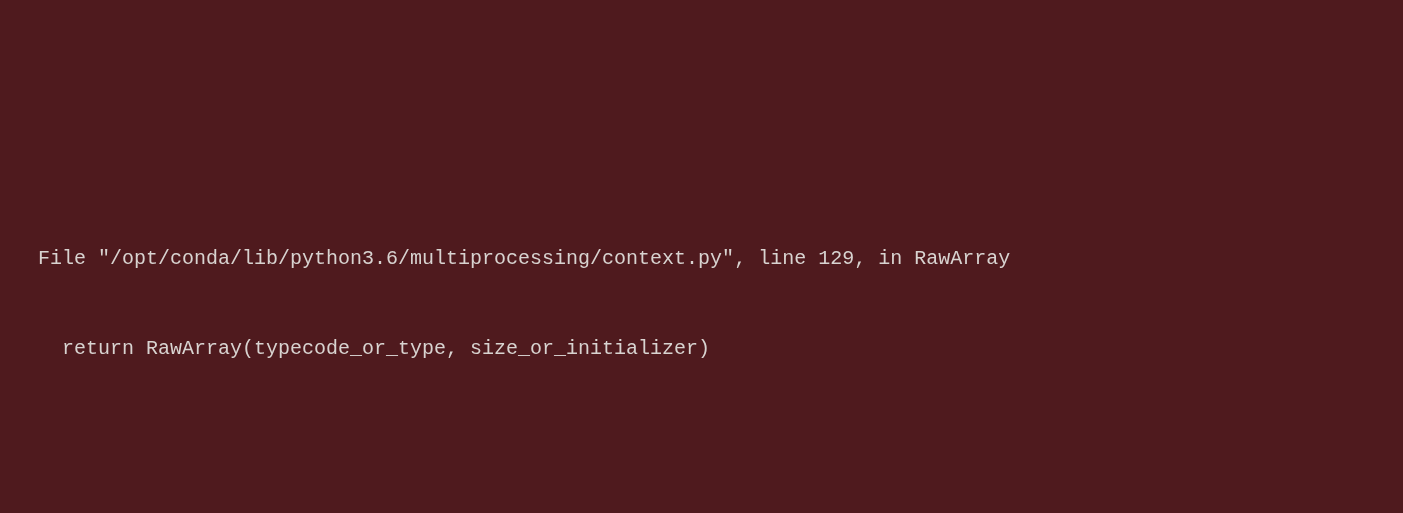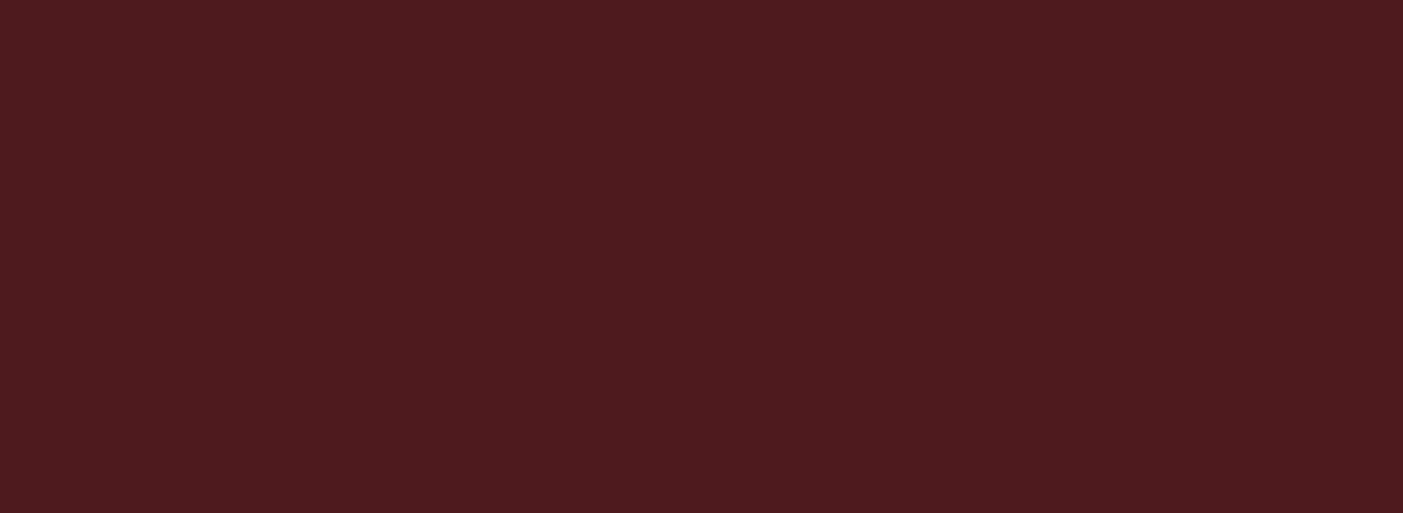--- a/index.html
+++ b/index.html
@@ -32,20 +32,22 @@
     padding-left: 62px;
   }
 </style>
 </head>
 <body>
 
 
 
 <div class="terminal">
   <div>
+    <span class="line ind1"><span>File </span><span>"/opt/conda/lib/python3.6/multiprocessing/context.py"</span><span>, line </span><span>129</span><span>, in </span><span>RawArray</span></span>
+    <span class="line ind2">return RawArray(typecode_or_type, size_or_initializer)</span>
   </div>
   <div>
     
     
   </div>
   
   
   
   
   

